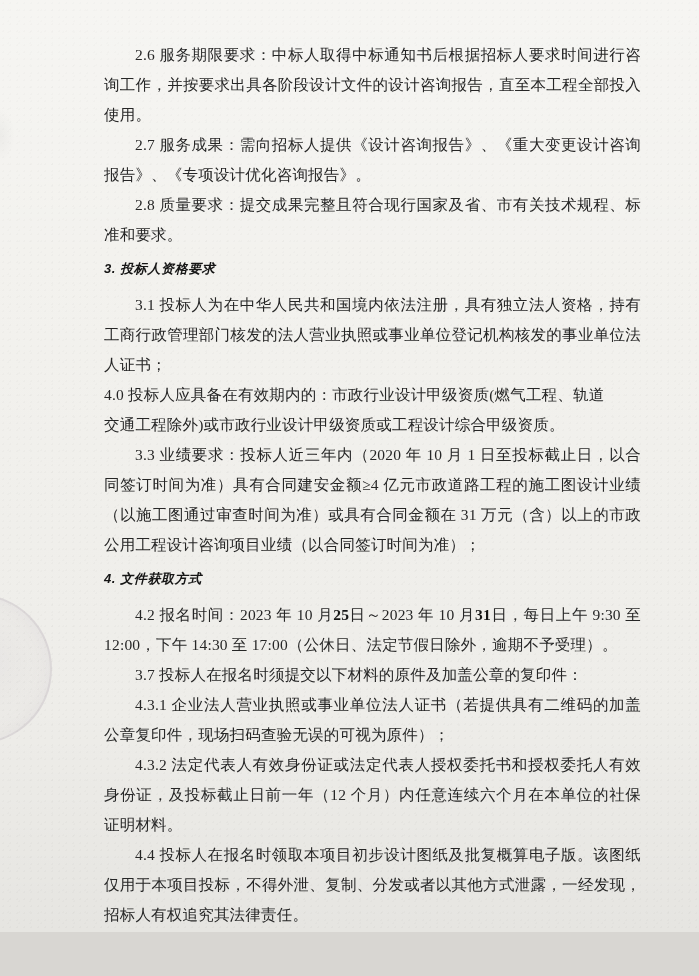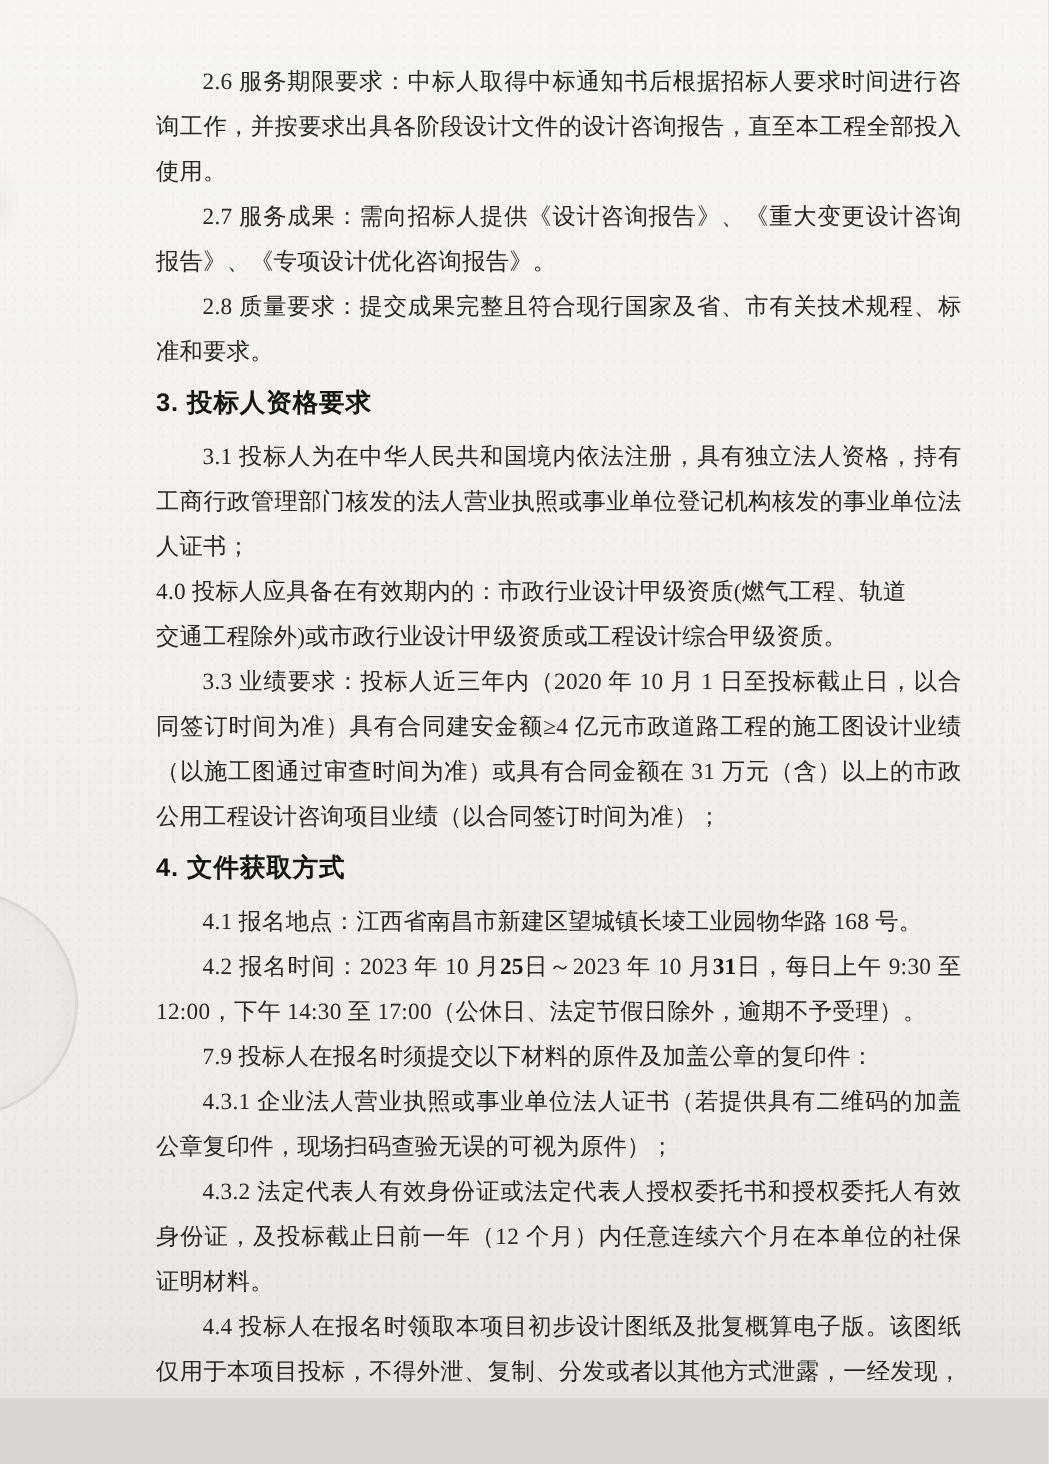--- a/index.html
+++ b/index.html
@@ -34,26 +34,27 @@
   }
   .block { margin: 0; }
   .paragraph {
     text-align: justify;
     text-indent: 2em;
     white-space: pre-wrap;
   }
   .paragraph.no-indent { text-indent: 0; }
   .heading {
     font-family: "Liberation Sans", "DejaVu Sans", sans-serif;
-    font-size: 17px;
+    font-size: 13px;
     font-weight: normal;
     color: #1a1a1a;
     margin: 4px 0 6px 0;
     letter-spacing: 0.6px;
     white-space: pre-wrap;
+    font-style: italic;
   }
   .bold { font-weight: 700; color: #151515; }
   .heading .bold { font-weight: 700; }
   .stamp {
     position: absolute;
     left: -98px;
     top: 594px;
     width: 146px;
     height: 146px;
     border-radius: 50%;
@@ -80,20 +81,19 @@
   <div class="content">
       <div class="block paragraph"><span>2.6 服务期限要求：中标人取得中标通知书后根据招标人要求时间进行咨询工作，并按要求出具各阶段设计文件的设计咨询报告，直至本工程全部投入使用。</span></div>
       <div class="block paragraph"><span>2.7 服务成果：需向招标人提供《设计咨询报告》、《重大变更设计咨询报告》、《专项设计优化咨询报告》。</span></div>
       <div class="block paragraph"><span>2.8 质量要求：提交成果完整且符合现行国家及省、市有关技术规程、标准和要求。</span></div>
       <div class="block heading"><span class="bold">3. 投标人资格要求</span></div>
       <div class="block paragraph"><span>3.1 投标人为在中华人民共和国境内依法注册，具有独立法人资格，持有工商行政管理部门核发的法人营业执照或事业单位登记机构核发的事业单位法人证书；</span></div>
       <div class="block paragraph no-indent"><span>4.0 投标人应具备在有效期内的：市政行业设计甲级资质(燃气工程、轨道
 交通工程除外)或市政行业设计甲级资质或工程设计综合甲级资质。</span></div>
       <div class="block paragraph"><span>3.3 业绩要求：投标人近三年内（2020 年 10 月 1 日至投标截止日，以合同签订时间为准）具有合同建安金额≥4 亿元市政道路工程的施工图设计业绩（以施工图通过审查时间为准）或具有合同金额在 31 万元（含）以上的市政公用工程设计咨询项目业绩（以合同签订时间为准）；</span></div>
       <div class="block heading"><span class="bold">4. 文件获取方式</span></div>
-      <div class="block paragraph"><span>4.1 报名地点：江西省南昌市新建区望城镇长堎工业园物华路 168 号。</span></div>
       <div class="block paragraph"><span>4.2 报名时间：2023 年 10 月</span><span class="bold">25</span><span>日～2023 年 10 月</span><span class="bold">31</span><span>日，每日上午 9:30 至 12:00，下午 14:30 至 17:00（公休日、法定节假日除外，逾期不予受理）。</span></div>
-      <div class="block paragraph"><span>7.9 投标人在报名时须提交以下材料的原件及加盖公章的复印件：</span></div>
+      <div class="block paragraph"><span>3.7 投标人在报名时须提交以下材料的原件及加盖公章的复印件：</span></div>
       <div class="block paragraph"><span>4.3.1 企业法人营业执照或事业单位法人证书（若提供具有二维码的加盖公章复印件，现场扫码查验无误的可视为原件）；</span></div>
       <div class="block paragraph"><span>4.3.2 法定代表人有效身份证或法定代表人授权委托书和授权委托人有效身份证，及投标截止日前一年（12 个月）内任意连续六个月在本单位的社保证明材料。</span></div>
       <div class="block paragraph"><span>4.4 投标人在报名时领取本项目初步设计图纸及批复概算电子版。该图纸仅用于本项目投标，不得外泄、复制、分发或者以其他方式泄露，一经发现，招标人有权追究其法律责任。</span></div>
     </div>
 </div>
 
 </body></html>

